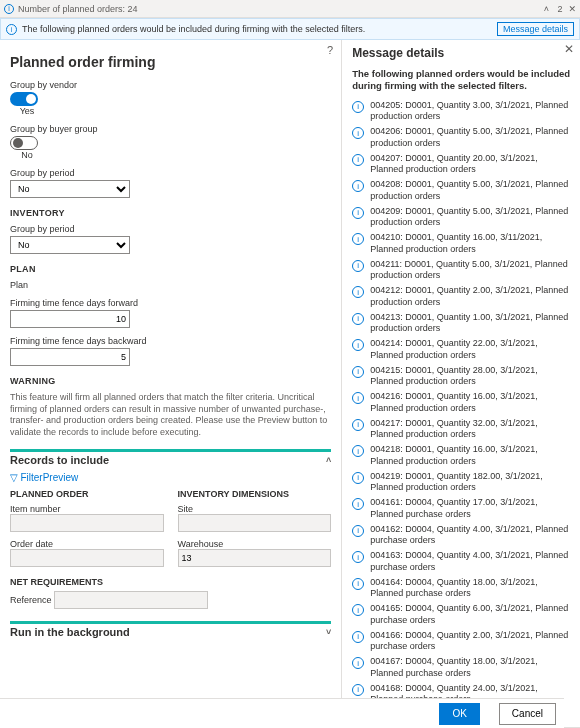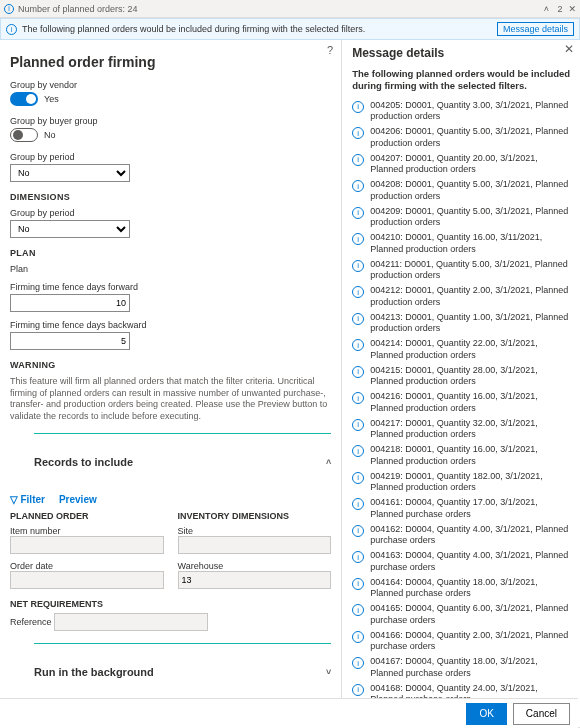--- a/index.html
+++ b/index.html
@@ -13,47 +13,47 @@
 .notice .spacer { flex: 1; }
 .notice .link { color: #0078d4; border: 1px solid #0078d4; padding: 1px 5px; cursor: pointer; font-size: 9px; }
 .main { display: flex; height: calc(100% - 18px - 22px); border-bottom: 1px solid #e1dfdd; }
 .left { width: 59%; padding: 6px 10px 0 10px; overflow-y: auto; position: relative; border-right: 1px solid #e1dfdd; }
 .right { width: 41%; padding: 6px 4px 0 10px; position: relative; display: flex; flex-direction: column; }
 .help { position: absolute; right: 8px; top: 4px; color: #605e5c; font-size: 11px; cursor: pointer; }
 .close-x { position: absolute; right: 6px; top: 2px; cursor: pointer; color: #605e5c; font-size: 12px; }
 h1 { font-size: 14px; font-weight: 600; margin: 8px 0 10px 0; }
 .fld { margin-bottom: 8px; }
 .fld label { display: block; font-size: 9px; color: #323130; margin-bottom: 2px; }
-.toggle { display: inline-flex; align-items: center; }
+.toggle { display: inline-flex; align-items: center; flex-direction: column; }
 .tog { width: 28px; height: 14px; border-radius: 7px; position: relative; cursor: pointer; }
 .tog.on { background: #0078d4; }
 .tog.off { background: #fff; border: 1px solid #605e5c; }
 .tog .knob { width: 10px; height: 10px; border-radius: 50%; position: absolute; top: 2px; }
 .tog.on .knob { right: 2px; background: #fff; }
 .tog.off .knob { left: 2px; background: #605e5c; top: 1px; }
 .tog-lbl { margin-left: 6px; font-size: 9px; }
 select, input[type=text] { width: 120px; height: 18px; border: 1px solid #8a8886; font-size: 9px; padding: 0 3px; background: #fff; }
 input.num { text-align: right; }
 .section-hdr { font-size: 9px; font-weight: 600; letter-spacing: 0.3px; margin: 10px 0 6px 0; color: #323130; }
 .warn-text { font-size: 9px; color: #605e5c; line-height: 1.3; margin-bottom: 10px; }
-.accordion { display: flex; align-items: center; font-size: 11px; font-weight: 600; padding: 22px 0; border-top: 1px solid #14b8a6; cursor: pointer; margin-left: 24px; }
+.accordion { display: flex; align-items: center; font-size: 11px; font-weight: 600; padding: 2px 0; border-top: 3px solid #14b8a6; cursor: pointer; }
 .accordion .chev { margin-left: auto; color: #605e5c; font-size: 9px; }
-.links { display: flex; gap: 14px; margin: 4px 0 6px 0; font-weight: bold; }
+.links { display: flex; gap: 0; margin: 4px 0 6px 0; }
 .links span { color: #0078d4; font-size: 10px; cursor: pointer; }
 .cols { display: flex; gap: 14px; }
 .col { flex: 1; }
 .sub-hdr { font-size: 9px; font-weight: 600; margin-bottom: 4px; }
 .ro-input { width: 100%; height: 18px; background: #f3f2f1; border: 1px solid #c8c6c4; font-size: 9px; padding: 0 3px; margin-bottom: 6px; }
 .right h2 { font-size: 12px; font-weight: 600; margin-bottom: 8px; }
 .right .desc { font-size: 9.5px; font-weight: 600; line-height: 1.25; margin-bottom: 8px; }
 .msg-list { flex: 1; overflow-y: auto; padding-right: 4px; }
 .msg { display: flex; align-items: flex-start; margin-bottom: 4px; }
 .msg .ico { flex-shrink: 0; width: 12px; height: 12px; border: 1px solid #0078d4; border-radius: 50%; color: #0078d4; display: inline-flex; align-items: center; justify-content: center; font-size: 8px; margin-right: 6px; margin-top: 1px; }
 .msg .txt { font-size: 9px; color: #323130; line-height: 1.25; }
-.footer { position: absolute; bottom: 0; right: 2px; left: 0; height: 30px; display: flex; align-items: center; justify-content: flex-end; padding: 0 8px; background: #fff; border-top: 1px solid #e1dfdd; gap: 6px; }
+.footer { position: absolute; bottom: 0; right: 16px; left: 0; height: 30px; display: flex; align-items: center; justify-content: flex-end; padding: 0 8px; background: #fff; border-top: 1px solid #e1dfdd; gap: 19px; }
 .btn { height: 22px; padding: 0 12px; font-size: 10px; border: 1px solid #8a8886; background: #fff; cursor: pointer; }
 .btn.primary { background: #0078d4; color: #fff; border-color: #0078d4; }
 ::-webkit-scrollbar { width: 6px; }
 ::-webkit-scrollbar-thumb { background: #c8c6c4; }
 </style>
 </head>
 <body>
 
 <div class="top-bar">
   <span class="ico">i</span>
@@ -96,21 +96,21 @@
           </div>
         <span class="tog-lbl">No</span>
       </div>
     </div>
 
     <div class="fld">
       <label>Group by period</label>
       <select><option>No</option></select>
     </div>
 
-    <div class="section-hdr">DIMENSIONS</div>
+    <div class="section-hdr">INVENTORY</div>
     <div class="fld">
       <label>Group by period</label>
       <select><option>No</option></select>
     </div>
 
     <div class="section-hdr">PLAN</div>
     <div class="fld">
       <label>Plan</label>
     </div>
     <div class="fld">

